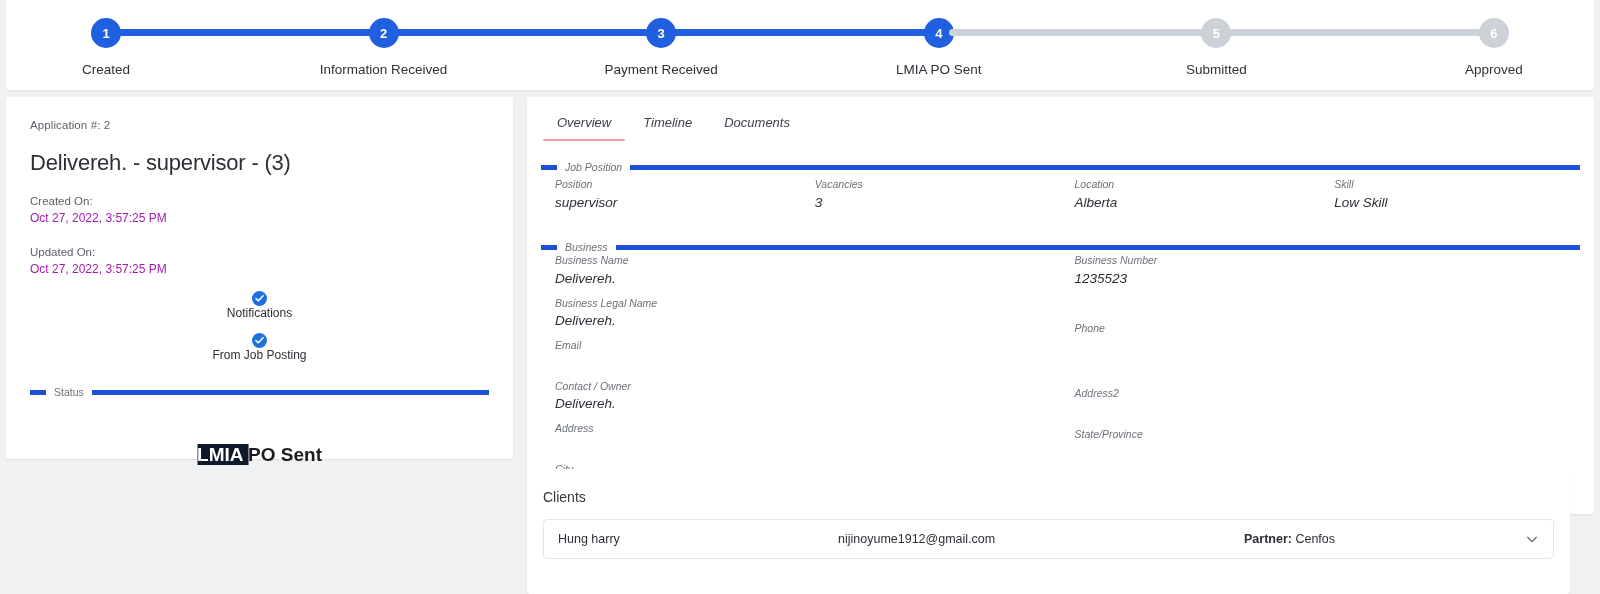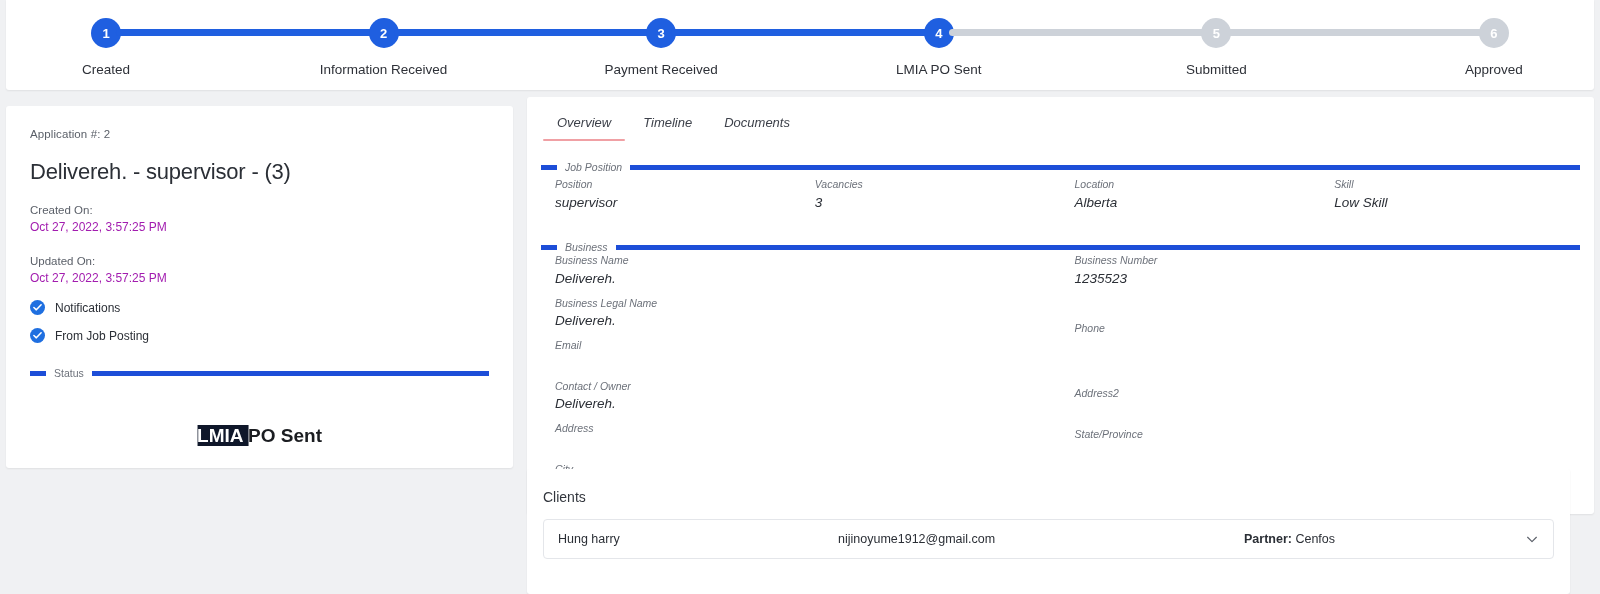--- a/index.html
+++ b/index.html
@@ -42,35 +42,35 @@
   }
   .connector {
     flex: 1 1 auto; height: 7px; border-radius: 4px;
     margin: 11px 10px 0 10px;
   }
   .connector.done { background: #1f5fe0; }
   .connector.todo { background: #cdd2d9; }
 
   
   .left-card {
-    position: absolute; left: 6px; top: 106px; width: 507px; height: 362px;
+    position: absolute; left: 6px; top: 97px; width: 507px; height: 362px;
     background: #ffffff; border-radius: 3px;
     box-shadow: 0 1px 2px rgba(0,0,0,0.07);
     padding: 22px 24px 0 24px;
   }
   .app-num { font-size: 11.5px; color: #5a5f68; letter-spacing: .1px; }
   .app-title {
     font-size: 22px; color: #2b2f36; font-weight: 400;
     margin-top: 19px; letter-spacing: -.2px;
   }
   .meta-block { margin-top: 17px; }
   .meta-label { font-size: 11.5px; color: #5a5f68; line-height: 1.45; }
   .meta-value { font-size: 12px; color: #a21caf; line-height: 1.45; }
   .checkrow {
-    display: flex; align-items: center; gap: 10px; margin-top: 13px;
+    display: flex; align-items: center; margin-top: 13px; flex-direction: column;
   }
   .check-ico {
     width: 15px; height: 15px; border-radius: 50%; background: #1f6fe0;
     display: flex; align-items: center; justify-content: center;
     flex: 0 0 15px;
   }
   .check-ico svg { display: block; }
   .check-label { font-size: 12px; color: #2b2f36; }
 
   

